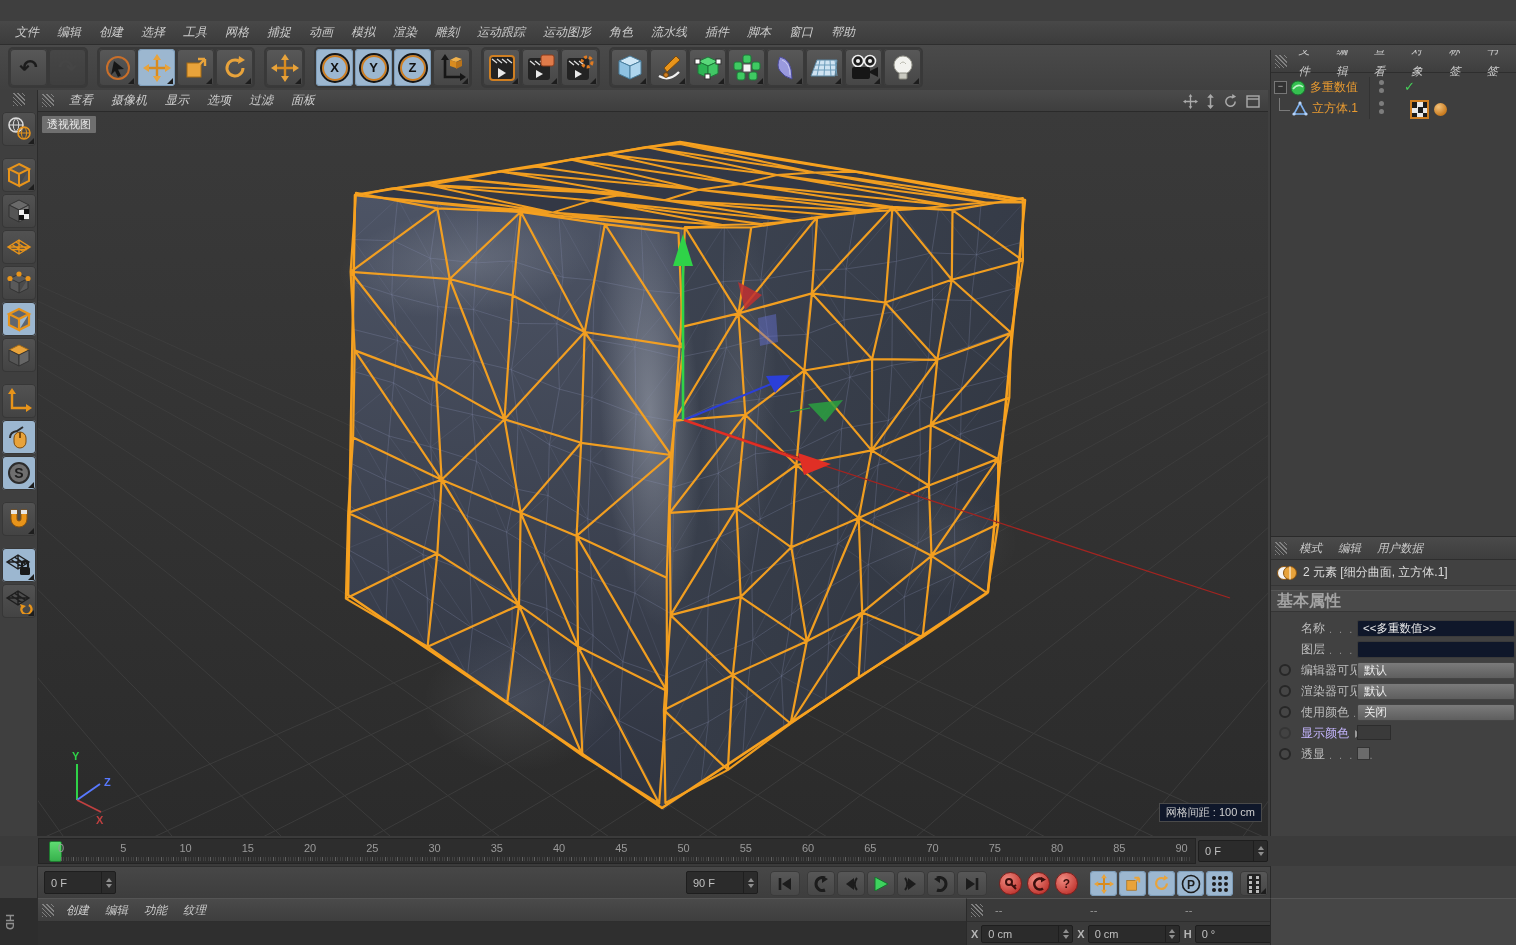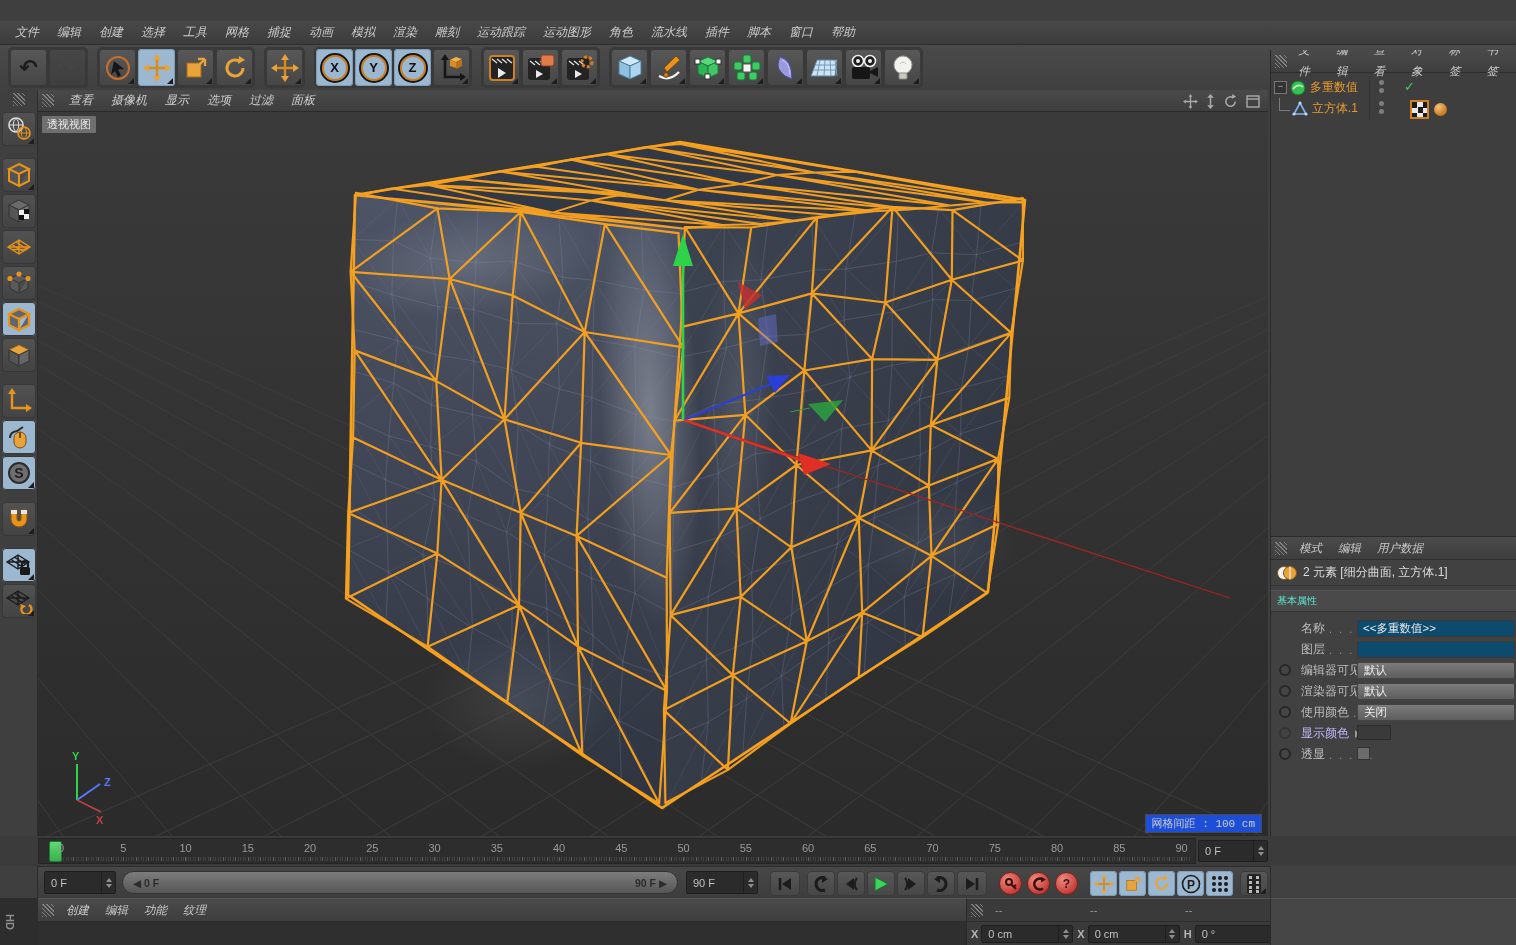--- a/index.html
+++ b/index.html
@@ -37,21 +37,21 @@
   .corner-hd span{position:absolute;left:2px;top:18px;color:#8e8e8e;font-size:11px;font-weight:bold;transform:rotate(90deg);}
 
   .hatch{width:12px;height:13px;background:repeating-linear-gradient(45deg,#909090 0 1px,transparent 1px 3px);opacity:.8;}
 
   
   .viewport{left:38px;top:90px;width:1230px;height:746px;background:#323232;overflow:hidden;}
   .vp-menu{position:absolute;left:0;top:0;width:100%;height:22px;background:linear-gradient(#4a4a4a,#3e3e3e);border-bottom:1px solid #2a2a2a;display:flex;align-items:center;gap:0;padding-left:4px;box-sizing:border-box;}
   .vp-menu .menu-item{line-height:21px;font-size:12px;}
   .vp-menu-icons{position:absolute;right:8px;top:0;height:22px;display:flex;align-items:center;gap:8px;}
   .vp-chip{position:absolute;left:4px;top:26px;background:#6f6f6f;color:#e9e9e9;font-size:11px;padding:1px 5px;border-radius:1px;}
-  .grid-chip{position:absolute;right:6px;bottom:3px;background:#1d4ed8;color:#cfcfcf;font-size:11px;padding:1px 6px;border:1px solid #4a4a4a;font-family:Liberation Mono, monospace;}
+  .grid-chip{position:absolute;right:6px;bottom:14px;background:#0f172a;color:#cfcfcf;font-size:11px;padding:1px 6px;border:1px solid #4a4a4a;}
   #vp-svg{position:absolute;left:0;top:22px;}
 
   
   .om{left:1270px;top:50px;width:246px;height:487px;background:#3e3e3e;border-left:1px solid #2a2a2a;border-bottom:1px solid #2a2a2a;box-sizing:border-box;overflow:hidden;}
   .pm-row{height:22px;background:linear-gradient(#4a4a4a,#3e3e3e);border-bottom:1px solid #2e2e2e;display:flex;align-items:center;gap:0;padding-left:4px;}
   .pm-row .menu-item{padding:0 8px;font-size:11.5px;line-height:21px;}
   .om-tree{position:relative;height:100%;}
   .om-row{position:relative;height:21px;display:flex;align-items:center;}
   .om-name{color:#e89a30;font-size:12px;margin-left:4px;}
   .om-cols{position:absolute;left:98px;top:0;height:100%;width:148px;border-left:1px solid #333;}
@@ -62,29 +62,29 @@
   .tag-tex{width:15px;height:15px;border:2px solid #cf7f22;background:conic-gradient(#e8e8e8 25%,#1c1c1c 0 50%,#e8e8e8 0 75%,#1c1c1c 0);background-size:11px 11px;}
   .tag-phong{width:13px;height:13px;border-radius:50%;background:radial-gradient(circle at 35% 30%,#f4c27a,#c87a1e 70%);}
   .expander{width:11px;height:11px;background:#333;border:1px solid #777;color:#bbb;font-size:9px;line-height:9px;text-align:center;margin-left:3px;}
   .elbow{width:10px;height:12px;border-left:1px solid #7a7a7a;border-bottom:1px solid #7a7a7a;margin-left:8px;margin-top:-8px;}
 
   .am{left:1270px;top:537px;width:246px;height:408px;background:#414141;border-left:1px solid #2a2a2a;box-sizing:border-box;overflow:hidden;}
   .am-info{height:25px;display:flex;align-items:center;gap:6px;padding-left:6px;color:#dcdcdc;font-size:12px;border-bottom:1px solid #353535;}
   .am-tabs{height:22px;display:flex;gap:2px;padding:2px 0 0 2px;border-bottom:1px solid #353535;}
   .am-tab{padding:0 10px;line-height:19px;background:#5c5c5c;color:#ddd;border-radius:2px 2px 0 0;font-size:12px;}
   .am-tab.active{background:#9cb7d0;color:#1d1d1d;}
-  .am-section{height:20px;line-height:20px;background:#4a4a4a;border-top:1px solid #565656;border-bottom:1px solid #353535;color:#5eead4;font-weight:normal;font-size:10px;padding-left:6px;}
+  .am-section{height:20px;line-height:20px;background:#4a4a4a;border-top:1px solid #565656;border-bottom:1px solid #353535;color:#a3a3a3;font-weight:bold;font-size:16px;padding-left:6px;}
   .am-row{position:relative;height:21px;display:flex;align-items:center;padding-left:30px;box-sizing:border-box;}
   .am-row .lab{color:#bdbdbd;font-size:12px;white-space:nowrap;}
   .am-row .dots{color:#8e8e8e;font-size:11px;letter-spacing:2px;margin-left:4px;}
   .am-row.dim .lab{color:#c4b5fd;}
   .keydot{position:absolute;left:8px;top:4px;width:12px;height:12px;border-radius:50%;border:2px solid #272727;background:#454545;box-sizing:border-box;}
   .keydot.dim{opacity:.45;}
   .am-field{position:absolute;left:86px;top:2px;height:17px;width:158px;box-sizing:border-box;}
-  .f-input{background:#0c4a6e;border:1px solid #3a3a3a;border-radius:2px;color:#ececec;font-size:11.5px;line-height:15px;padding-left:5px;}
+  .f-input{background:#0f172a;border:1px solid #3a3a3a;border-radius:2px;color:#ececec;font-size:11.5px;line-height:15px;padding-left:5px;}
   .f-select{background:linear-gradient(#7b7b7b,#5e5e5e);border:1px solid #444;border-radius:2px;color:#efefef;font-size:11.5px;line-height:15px;padding-left:6px;}
   .f-color{width:34px;height:15px;background:#3a3a3a;border:1px solid #2c2c2c;}
   .f-check{width:13px;height:13px;background:#6b6b6b;border:1px solid #333;margin-top:1px;}
   .tri-right{width:0;height:0;border-top:4px solid transparent;border-bottom:4px solid transparent;border-left:5px solid #9a9a9a;margin-left:6px;}
 
   
   .timeline-strip{left:0;top:836px;width:1516px;height:30px;background:#3b3b3b;}
   .timeline{left:38px;top:838px;width:1158px;height:26px;background:#2d2d2d;border:1px solid #242424;box-sizing:border-box;overflow:hidden;}
   .tl-label{position:absolute;top:3px;transform:translateX(-50%);color:#9a9a9a;font-size:11px;}
   .tl-ticks{position:absolute;left:22px;bottom:2px;width:1130px;height:4px;background:repeating-linear-gradient(90deg,#5f5f5f 0 1px,transparent 1px 12.45px),repeating-linear-gradient(90deg,#424242 0 1px,transparent 1px 2.49px);}
@@ -665,24 +665,20 @@
   <div class="abs transport">
     <div class="t-spin" style="left:6px;width:72px;">
       <div class="spin">
           <span class="v">0 F</span>
           <span class="ud">
             <i class="ua"></i>
             <i class="da"></i>
           </span>
         </div>
     </div>
-    <div class="rangebar">
-      <span>◀ <span>0 F</span></span>
-      <span><span>90 F</span> ▶</span>
-    </div>
     <div class="t-spin" style="left:648px;width:72px;">
       <div class="spin">
           <span class="v">90 F</span>
           <span class="ud">
             <i class="ua"></i>
             <i class="da"></i>
           </span>
         </div>
     </div>
 

